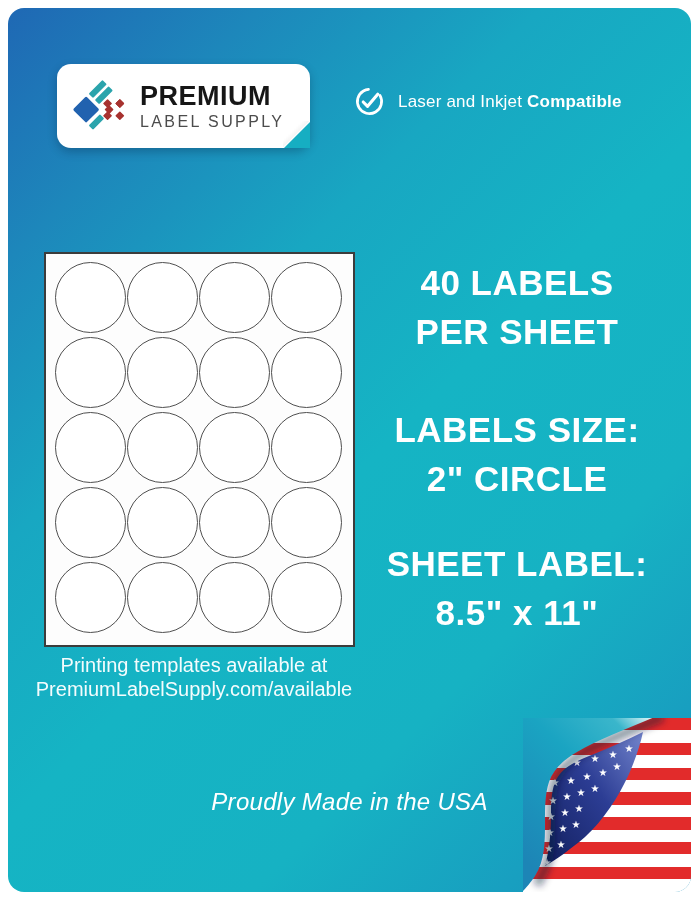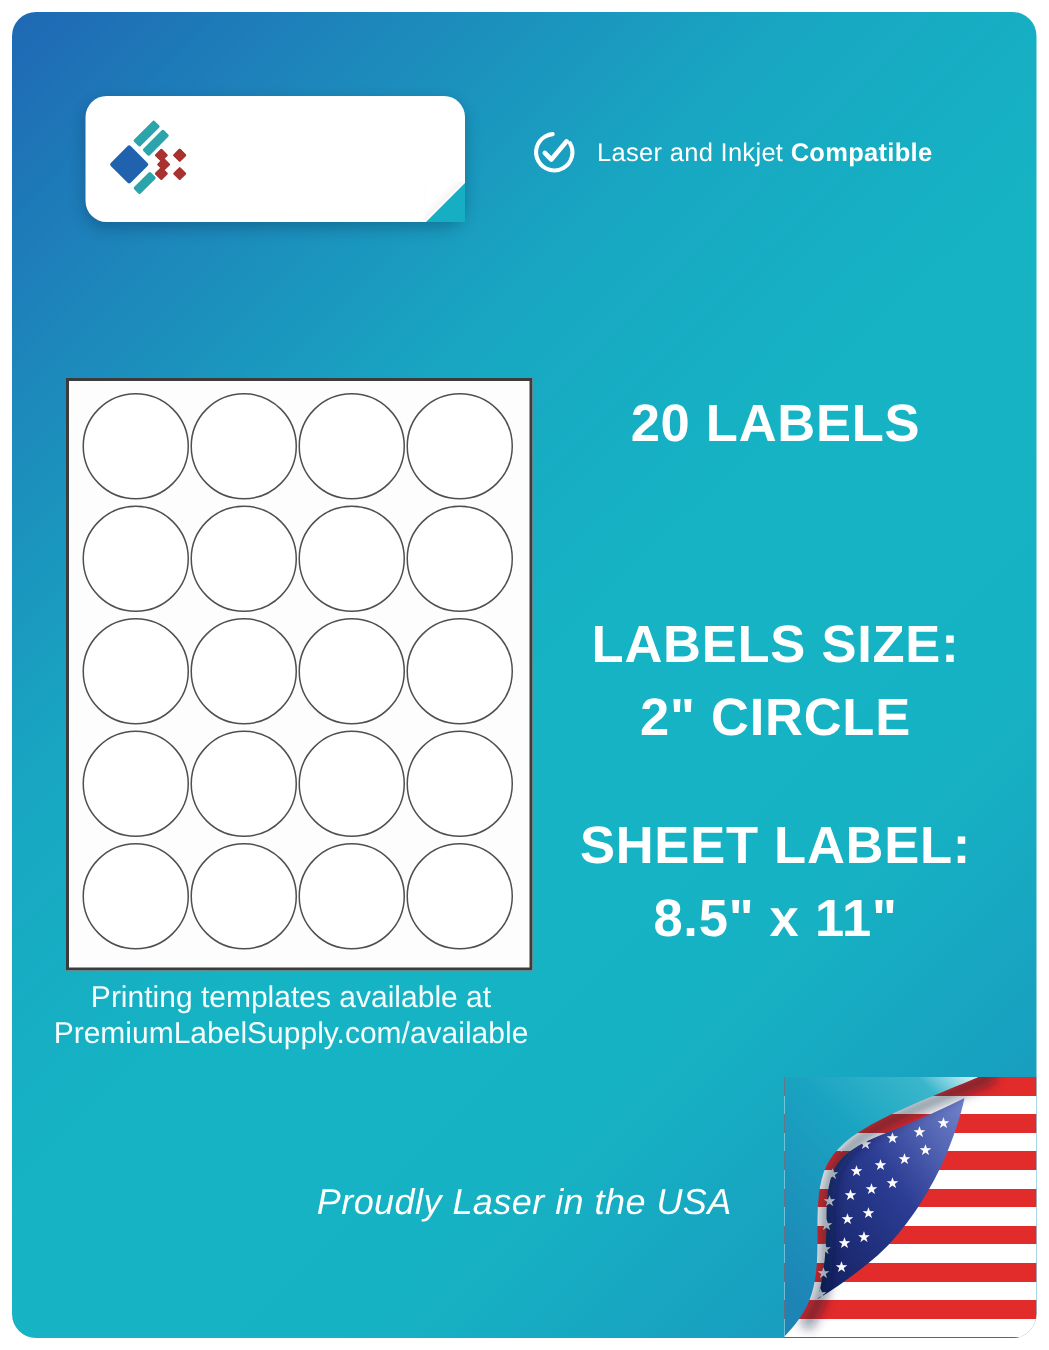--- a/index.html
+++ b/index.html
@@ -80,20 +80,24 @@
           <rect x="31" y="12" width="27" height="8.5" rx="1.5" fill="#2ba4ac"></rect>
           <rect x="0" y="31" width="22" height="8.5" rx="1.5" fill="#2ba4ac"></rect>
           <rect x="31" y="31" width="9" height="9" rx="1" fill="#a7322f"></rect>
           <rect x="31" y="19" width="9" height="9" rx="1" fill="#a7322f" transform="translate(4.5,4.5)"></rect>
           <rect x="35.5" y="23.5" width="9" height="9" rx="1" fill="#a7322f" transform="translate(12,12)"></rect>
           <rect x="23.5" y="35.5" width="9" height="9" rx="1" fill="#a7322f" transform="translate(0,0)"></rect>
           <rect x="47.5" y="35.5" width="9" height="9" rx="1" fill="#a7322f"></rect>
           <rect x="35.5" y="47.5" width="9" height="9" rx="1" fill="#a7322f"></rect>
         </g>
       </svg>
+      <div class="brand-text">
+        <div class="brand-line1">PREMIUM</div>
+        <div class="brand-line2">LABEL SUPPLY</div>
+      </div>
       <div class="fold-cut"></div>
       <div class="fold-flap"></div>
     </div>
 
     <div class="badge">
       <svg viewBox="0 0 32 32" width="31" height="31">
         <circle cx="16" cy="16" r="12.5" fill="none" stroke="#ffffff" stroke-width="2.8" stroke-dasharray="64 15" stroke-linecap="round" transform="rotate(-30 16 16)"></circle>
         <path d="M9.5,16.5 L14,21 L24.5,8.5" fill="none" stroke="#ffffff" stroke-width="3.2" stroke-linecap="round" stroke-linejoin="round"></path>
       </svg>
       <div class="badge-text">
@@ -121,39 +125,40 @@
           <div class="label-circle"></div>
           <div class="label-circle"></div>
           <div class="label-circle"></div>
           <div class="label-circle"></div>
           <div class="label-circle"></div>
         </div>
     </div>
 
     <div class="specs">
       <div class="spec-group g1">
-        <div class="spec-line">20 LABELS</div>
+        <div class="spec-line">40 LABELS</div>
+        <div class="spec-line">PER SHEET</div>
       </div>
       <div class="spec-group g2">
         <div class="spec-line">LABELS SIZE:</div>
         <div class="spec-line">2" CIRCLE</div>
       </div>
       <div class="spec-group g3">
         <div class="spec-line">SHEET LABEL:</div>
         <div class="spec-line">8.5" x 11"</div>
       </div>
     </div>
 
     <div class="templates">
       <div>Printing templates available at</div>
       <div>PremiumLabelSupply.com/available</div>
     </div>
 
     <div class="made-in">
-      <span>Proudly Laser in the </span><b>USA</b>
+      <span>Proudly Made in the </span><b>USA</b>
     </div>
 
     <div class="flag">
       <div class="flag-stripes"></div>
       <svg class="flag-art" viewBox="0 0 168 174" width="168" height="174">
         <defs>
           <linearGradient id="starGrad" x1="1" y1="0" x2="0" y2="1">
             <stop offset="0" stop-color="#7385cd"></stop>
             <stop offset="0.45" stop-color="#2c3d94"></stop>
             <stop offset="1" stop-color="#121f5e"></stop>

